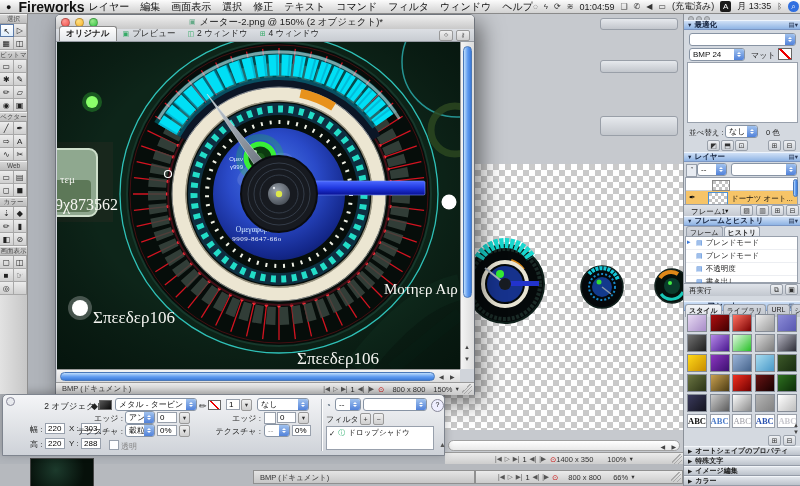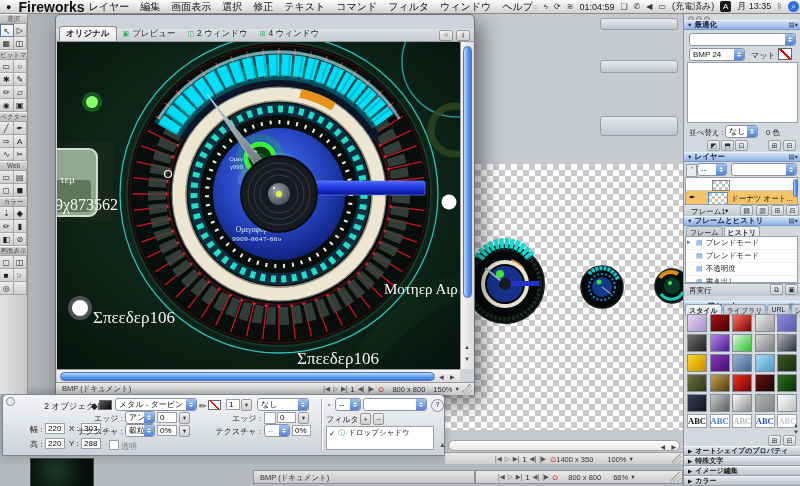--- a/index.html
+++ b/index.html
@@ -251,20 +251,29 @@
         <div class="tool">▢</div>
         <div class="tool">◫</div>
         <div class="tool">■</div>
         <div class="tool">☞</div>
         <div class="tool">◎</div>
         <div class="tool"></div>
       </div>
     </div>
 
   <div id="mainwin" class="a">
+    <div class="titlebar a" style="left:0;top:0;width:100%;height:14px;border-radius:4px 4px 0 0;">
+      <span class="tl" style="background:radial-gradient(circle at 35% 30%,#ff9a93,#f0504a);"></span>
+      <span class="tl" style="background:radial-gradient(circle at 35% 30%,#ffe084,#f8b42a);"></span>
+      <span class="tl" style="background:radial-gradient(circle at 35% 30%,#9ae88a,#35c346);"></span>
+      <span class="wtitle" style="margin:0 auto;display:flex;gap:4px;align-items:center;">
+        <span style="font-size:7px;color:#6a8;">▣</span>
+        <span>メーター-2.png @ 150% (2 オブジェクト)*</span>
+      </span>
+    </div>
     <div id="doctabs">
         <span class="dtab active">
           <span>オリジナル</span>
         </span>
         <span class="dtab">
           <span class="dtabicon">▣</span>
           <span>プレビュー</span>
         </span>
         <span class="dtab">
           <span class="dtabicon">◫</span>

